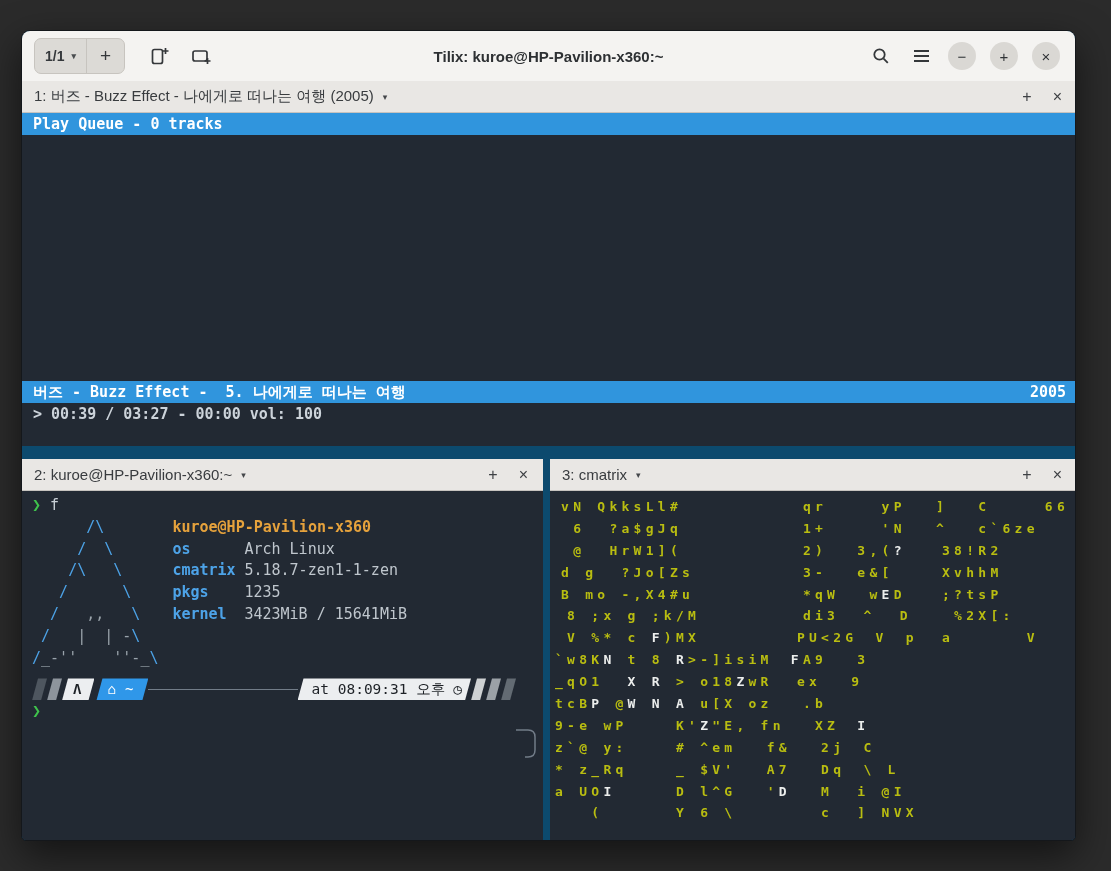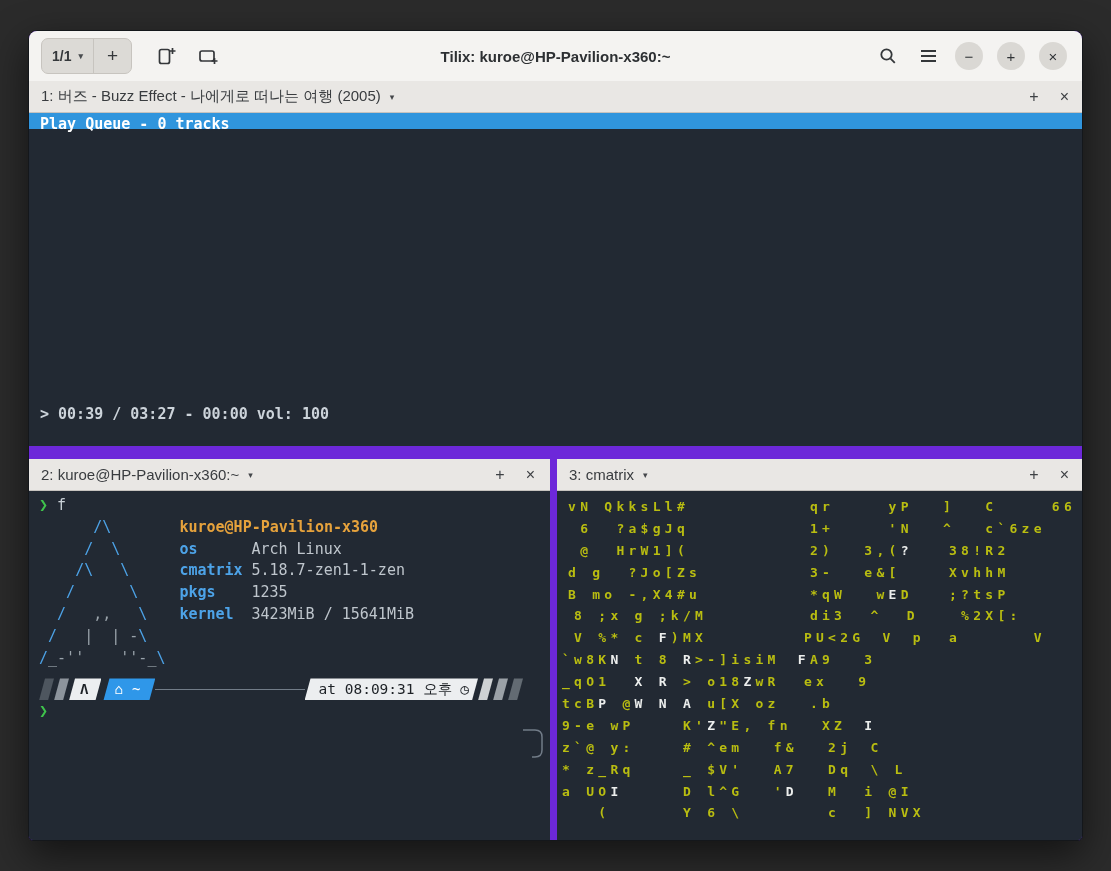--- a/index.html
+++ b/index.html
@@ -1,18 +1,18 @@
 <!DOCTYPE html>
 <html style="--cmus-blue: #3095dd; --powerline-blue: #2f97e9; --matrix-yellow: #b9bd11; --matrix-bright: #eceeed; --fetch-blue: #4da3e8; --user-host-orange: #e6a23c; --prompt-green: #3fc24c; --terminal-bg: #222933;"><head>
 <meta charset="utf-8">
 <style>
   html,body{margin:0;padding:0;width:1111px;height:871px;background:#2b2b2b;overflow:hidden;
             font-family:"Liberation Sans",sans-serif;}
-  .window{position:absolute;left:28px;top:30px;width:1055px;height:811px;
-          border-radius:9px 9px 5px 5px;background:#6d28d9;overflow:hidden;
+  .window{position:absolute;left:21px;top:30px;width:1055px;height:811px;
+          border-radius:9px 9px 5px 5px;background:#0c4a6e;overflow:hidden;
           box-shadow:0 14px 38px rgba(0,0,0,.55);border:1px solid #14171b;box-sizing:border-box;}
   
   .titlebar{height:50px;background:#f4f3f1;border-bottom:1px solid #cfccc8;
             display:flex;align-items:center;position:relative;}
   .pill{margin-left:12px;background:#dcdad6;border:1px solid #c7c4bf;border-radius:7px;
         display:flex;height:34px;align-items:center;overflow:hidden;}
   .sess{padding:0 10px;font-weight:bold;color:#35383b;font-size:14px;display:flex;gap:7px;align-items:center;height:100%;}
   .pill-div{width:1px;height:100%;background:#c7c4bf;}
   .pill-plus{padding:0 13px;font-size:19px;color:#35383b;display:flex;align-items:center;height:100%;}
   .tb-caret{font-size:9px;color:#4a4d50;}
@@ -31,21 +31,21 @@
   .pane-header{height:32px;background:#e9e7e4;border-bottom:1px solid #c6c3bf;
                display:flex;align-items:center;font-size:15px;color:#393c3f;box-sizing:border-box;}
   .ph-title{margin-left:12px;white-space:nowrap;}
   .ph-caret{margin-left:9px;font-size:9px;color:#44474a;}
   .ph-actions{margin-left:auto;margin-right:15px;display:flex;gap:21px;}
   .ph-btn{font-size:16px;color:#3e4144;line-height:1;}
   .term{background:#222933;font-family:"DejaVu Sans Mono","Liberation Mono",monospace;position:relative;}
   
   .cmus{height:333px;display:flex;flex-direction:column;}
   .cmus-bar{background:var(--cmus-blue);color:#ffffff;font-weight:bold;font-size:15px;
-            height:16px;line-height:22px;padding:0 11px;display:flex;justify-content:space-between;white-space:pre;}
+            height:22px;line-height:22px;padding:0 11px;display:flex;justify-content:space-between;white-space:pre;}
   .cmus-spacer{flex:1;}
   .cmus-status{height:22px;line-height:22px;color:#ccd3da;font-weight:bold;font-size:15px;
                padding:0 48px 0 11px;display:flex;justify-content:space-between;white-space:pre;}
   .cmus-bottom{height:21px;}
   
   .shell{height:351px;padding:4px 0 0 10px;font-size:15px;line-height:21.8px;color:#c9d0d7;box-sizing:border-box;}
   .line{height:21.8px;white-space:pre;}
   .p-green{color:var(--prompt-green);font-weight:bold;}
   .fetch{display:flex;}
   .art div,.finfo div{height:21.8px;white-space:pre;}
@@ -142,20 +142,24 @@
       <span class="ph-actions">
         <span class="ph-btn">+</span>
         <span class="ph-btn">×</span>
       </span>
     </div>
     <div class="term cmus">
       <div class="cmus-bar">
         <span>Play Queue - 0 tracks</span>
       </div>
       <div class="cmus-spacer"></div>
+      <div class="cmus-bar">
+        <span>버즈 - Buzz Effect -  5. 나에게로 떠나는 여행</span>
+        <span>2005</span>
+      </div>
       <div class="cmus-status">
         <span>&gt; 00:39 / 03:27 - 00:00 vol: 100</span>
       </div>
       <div class="cmus-bottom"></div>
     </div>
   </div>
 
   <div class="pane" style="left:0;top:428px;width:521px;height:383px;">
     <div class="pane-header">
       <span class="ph-title">2: kuroe@HP-Pavilion-x360:~</span>

